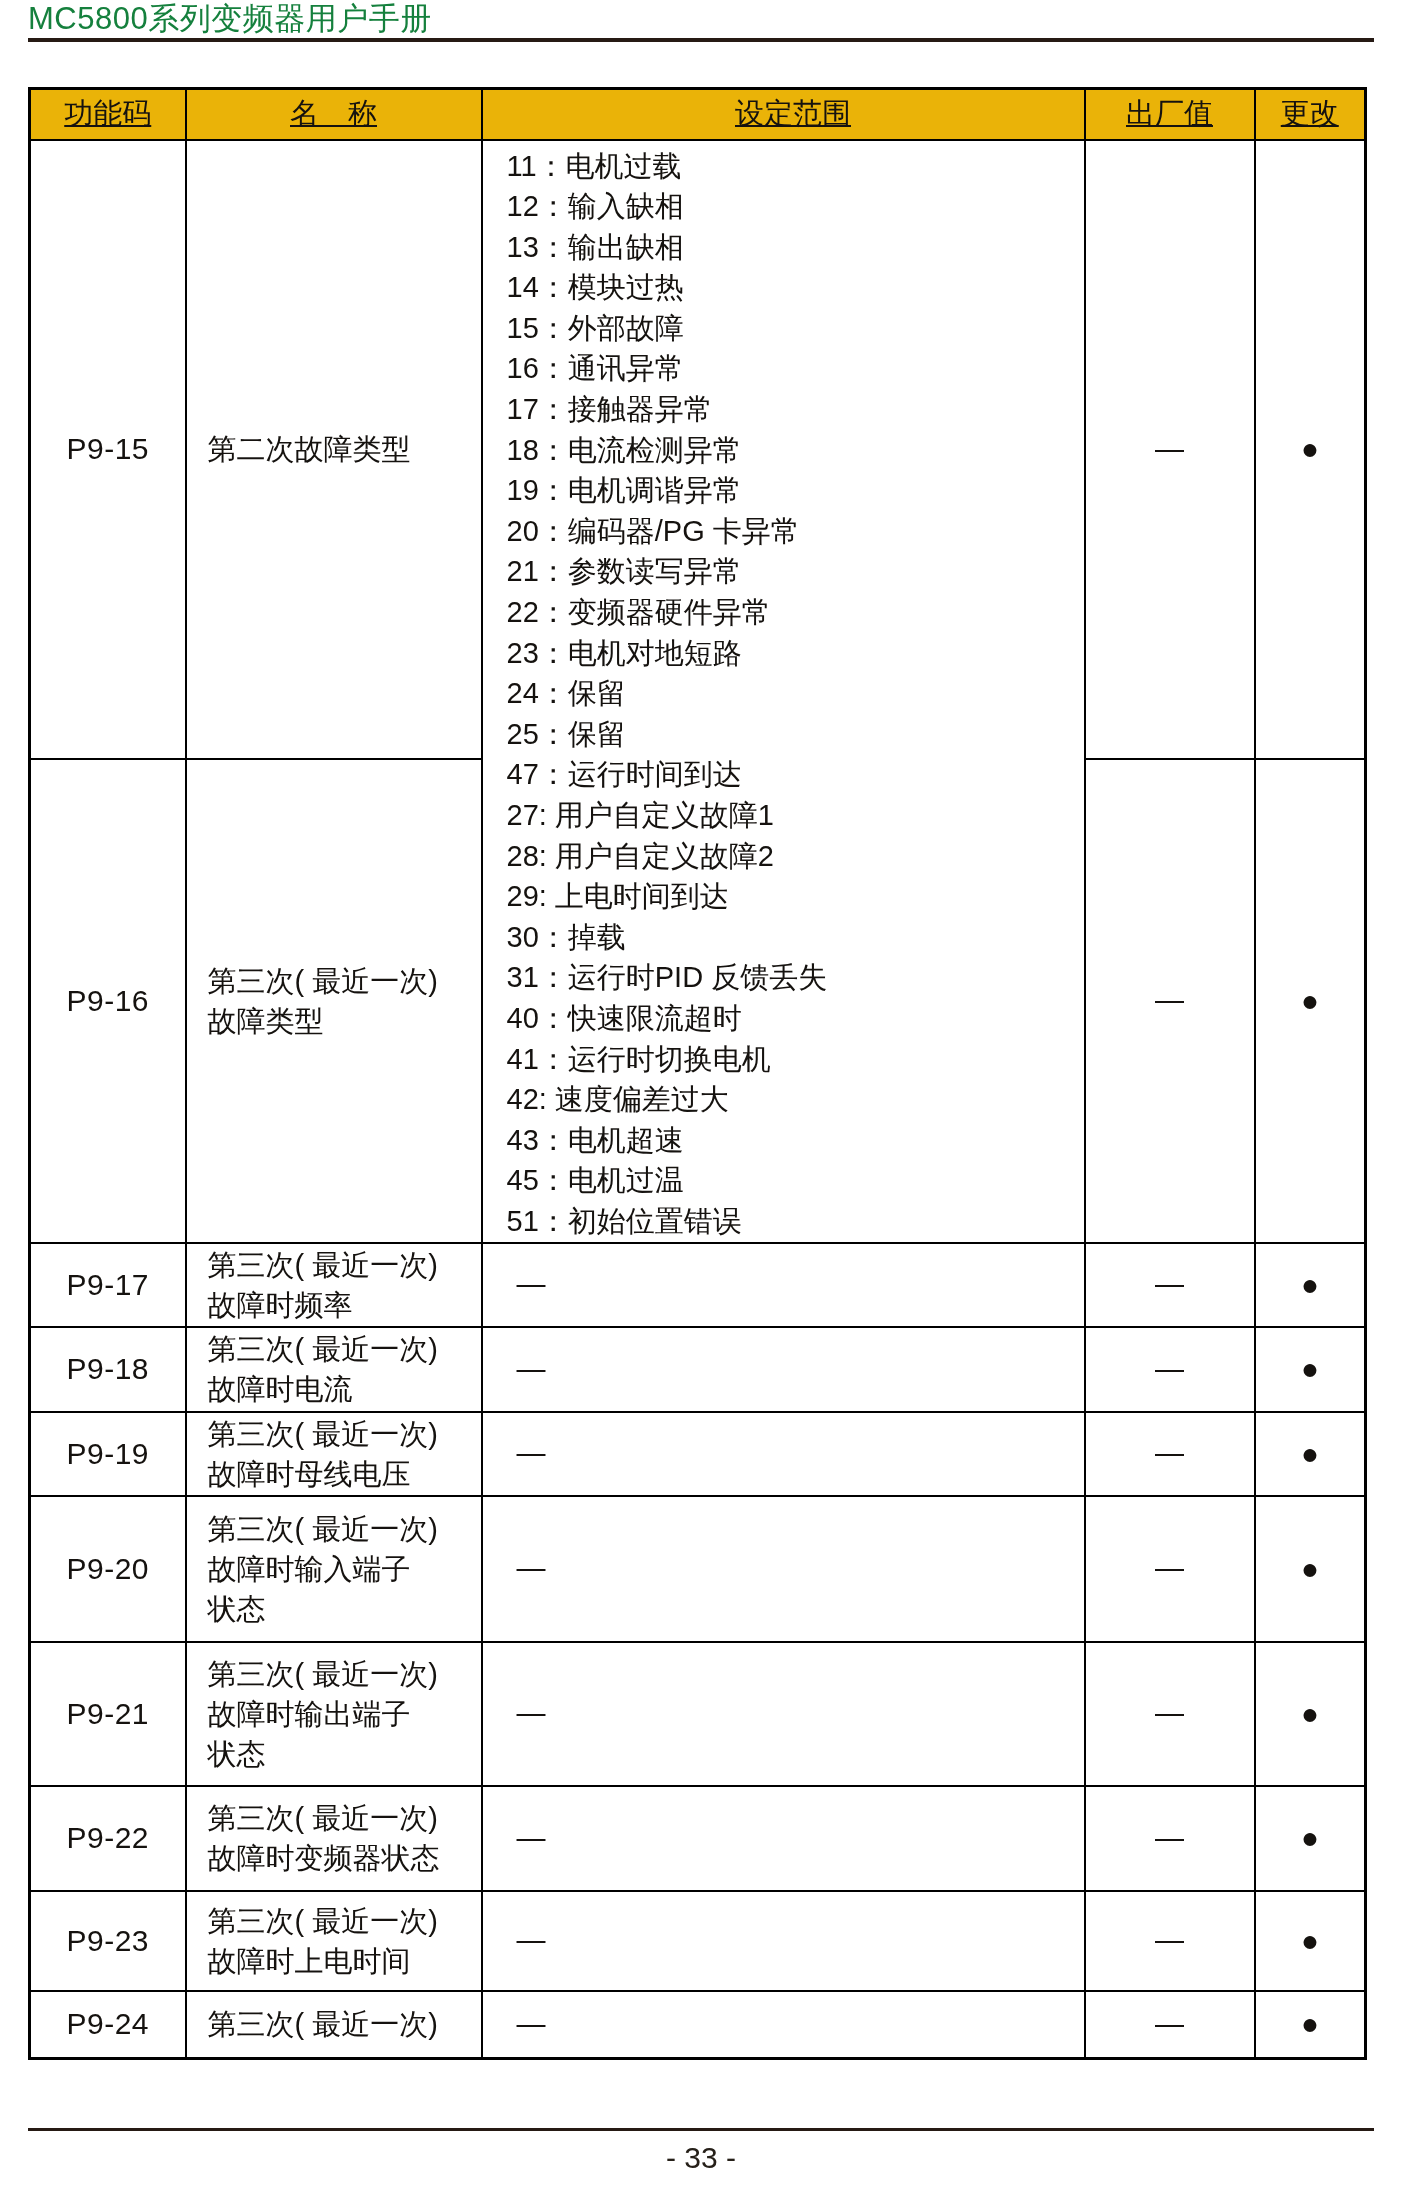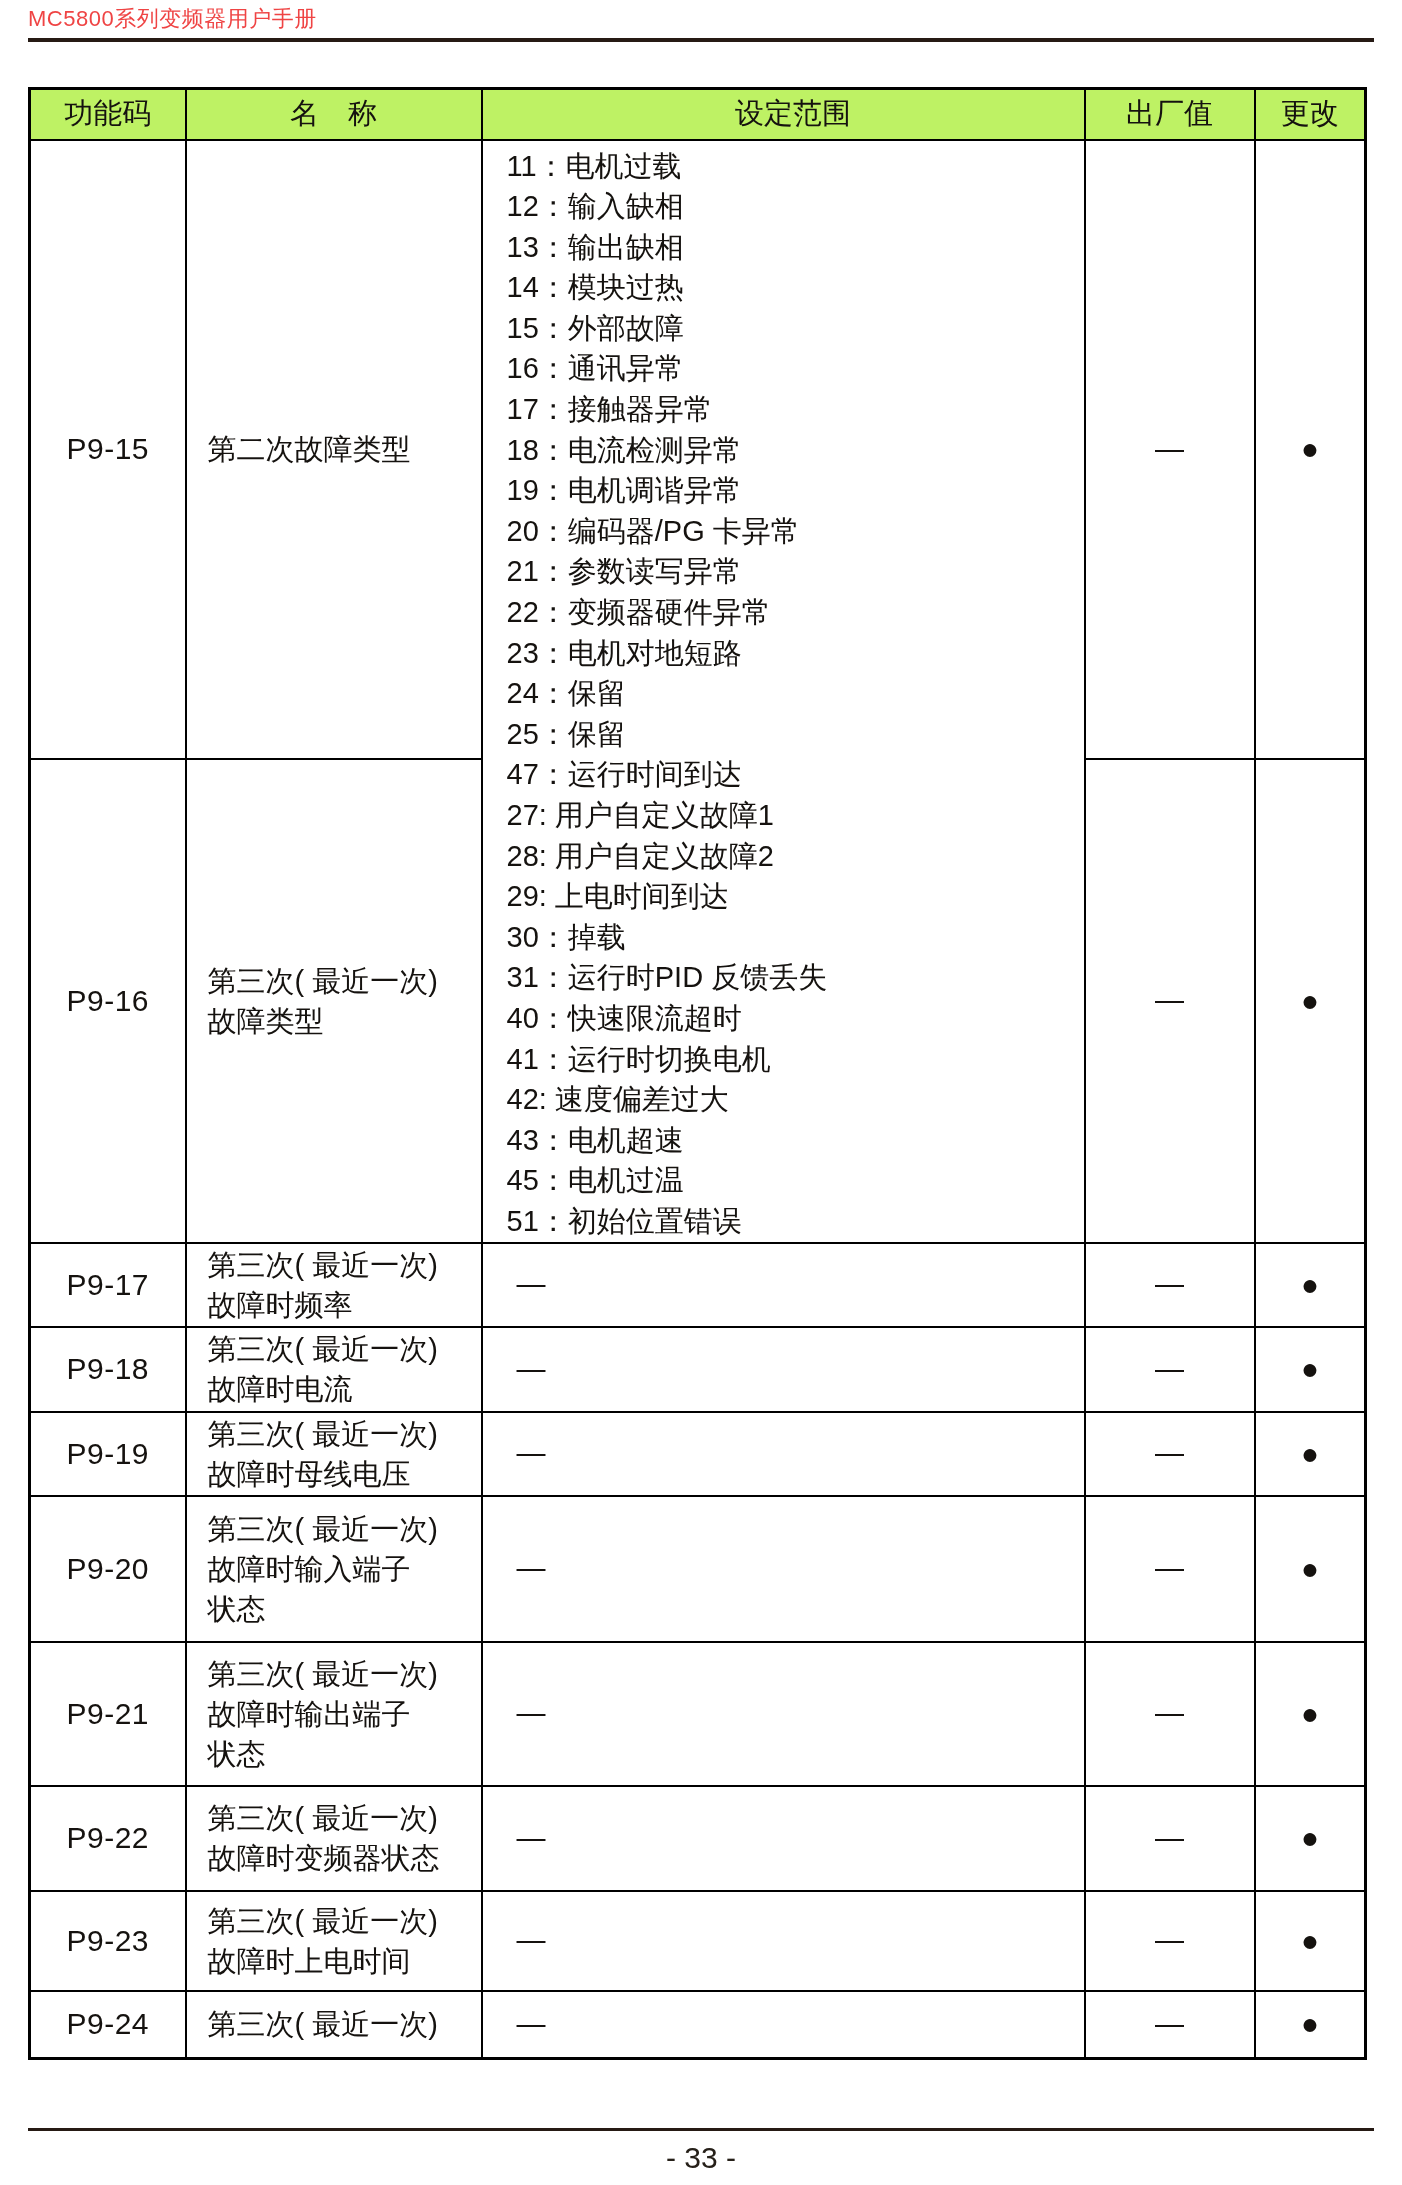--- a/index.html
+++ b/index.html
@@ -7,44 +7,45 @@
     width:1402px;height:2185px;
     font-family:"Liberation Sans","DejaVu Sans",sans-serif;
     color:#15120f;
     -webkit-font-smoothing:antialiased;
   }
   .page{position:relative;width:1402px;height:2185px;background:#ffffff;overflow:hidden;}
 
   
   .doc-title{
     position:absolute;left:28px;top:1px;
-    font-size:22px;line-height:36px;color:#ef4444;
+    font-size:31px;line-height:36px;color:#15803d;
     letter-spacing:0.5px;white-space:nowrap;
   }
   .title-rule{position:absolute;left:28px;top:38px;width:1346px;height:4px;background:#261a14;}
 
   
   .param-table{
     position:absolute;left:28px;top:87px;width:1336px;
     border-collapse:collapse;table-layout:fixed;
     border:3px solid #000;
   }
   .param-table th,.param-table td{
     border:2px solid #000;
     padding:0;
     font-size:29px;
     color:#15120f;
     vertical-align:middle;
     overflow:hidden;
   }
   thead th{
-    background:#bef264;
+    background:#eab308;
     font-weight:normal;
     font-size:28px;
     text-align:center;
+    text-decoration:underline;
   }
   th.c-range{text-align:center;padding-left:20px;}
 
   tr.h-head{height:51px;}
   tr.h-r15{height:619px;}
   tr.h-r16{height:483px;}
   tr.h-r17{height:84px;}
   tr.h-r18{height:85px;}
   tr.h-r19{height:84px;}
   tr.h-r20{height:146px;}

